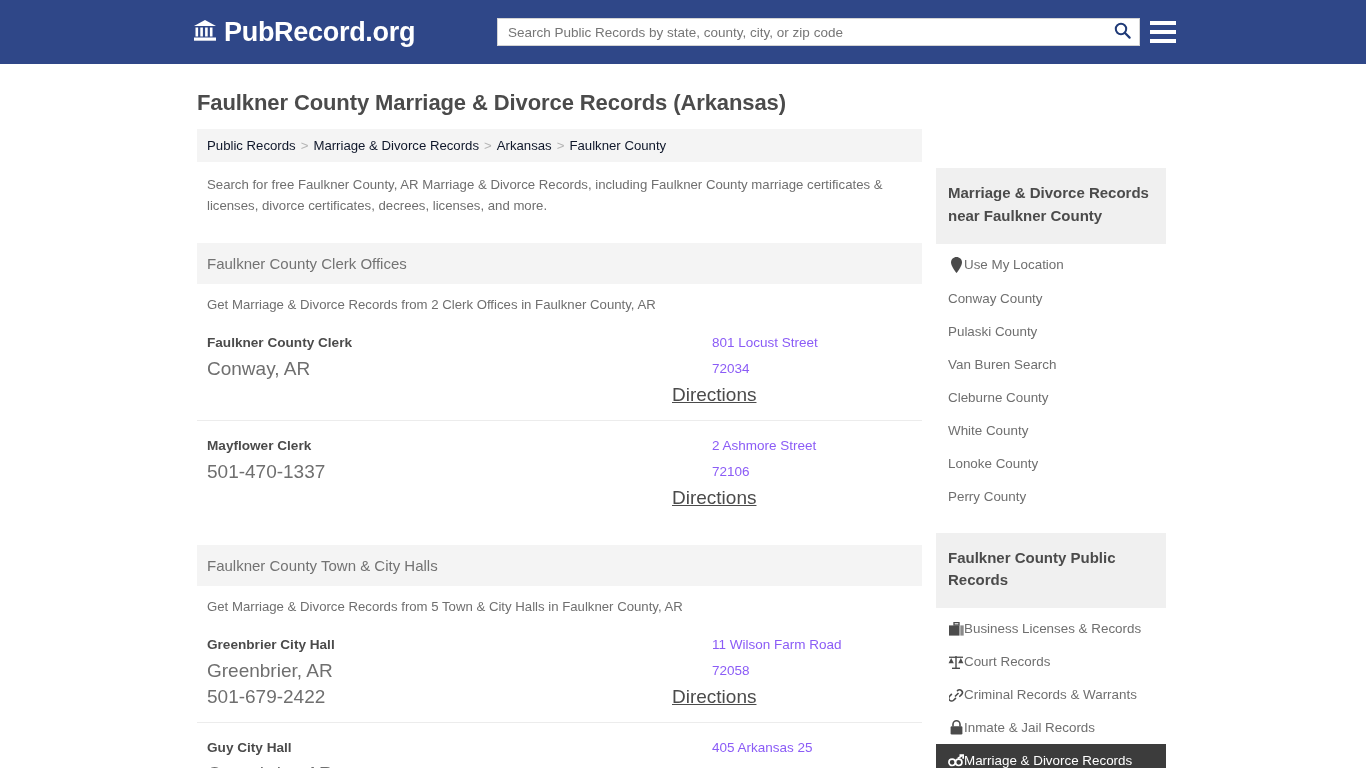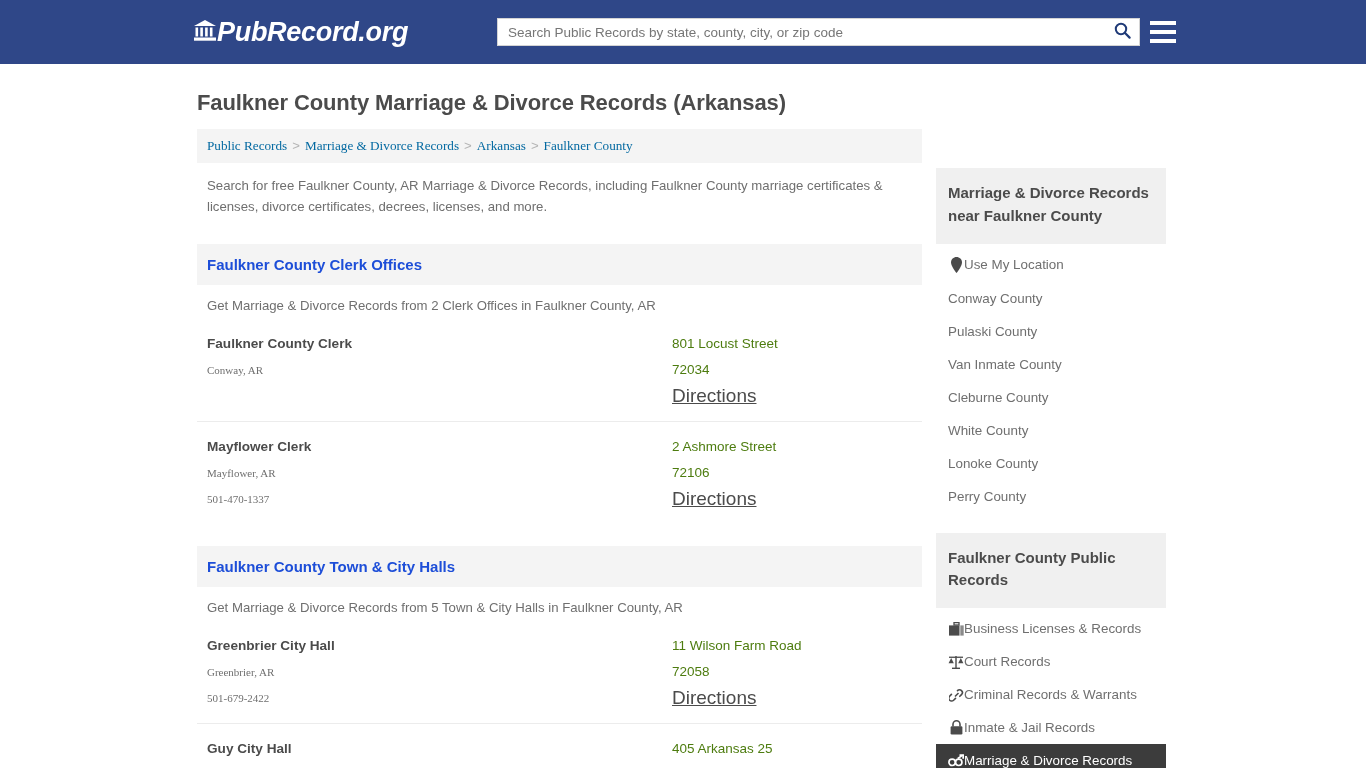--- a/index.html
+++ b/index.html
@@ -18,23 +18,23 @@
     height: 64px;
     background: #2f4788;
     display: flex;
     align-items: center;
     position: relative;
   }
   .logo {
     display: flex;
     align-items: center;
     margin-left: 193px;
+    gap: 7px;
     text-decoration: none;
     cursor: pointer;
-    font-style: italic;
   }
   .logo-icon { display: block; }
   .logo-text {
     color: #ffffff;
     font-size: 27px;
     font-weight: bold;
     letter-spacing: -0.3px;
     white-space: nowrap;
   }
   .search-wrap {
@@ -110,44 +110,43 @@
   .side-col { width: 230px; }
 
   
   .breadcrumb {
     background: #f4f4f4;
     padding: 9px 10px;
     font-size: 13.2px;
     color: #666666;
   }
   .breadcrumb a {
-    color: #0369a1;
+    color: #0f172a;
     text-decoration: none;
     cursor: pointer;
-    font-family: Liberation Serif, serif;
   }
   .breadcrumb .sep {
     color: #b4b4b4;
     margin: 0 5px;
   }
   .intro {
     padding: 12px 10px 4px 10px;
     font-size: 13.2px;
     line-height: 1.62;
     color: #6f6f6f;
     max-width: 725px;
   }
 
   
   .section-head {
     background: #f4f4f4;
     padding: 12px 10px;
     font-size: 15px;
-    font-weight: bold;
-    color: #1d4ed8;
+    font-weight: normal;
+    color: #737373;
     margin-top: 22px;
   }
   .section-sub {
     padding: 13px 10px 6px 10px;
     font-size: 13.2px;
     color: #6f6f6f;
   }
   .entry {
     display: flex;
     padding: 12px 10px 12px 10px;
@@ -156,29 +155,29 @@
   .entry.first { border-top: none; }
   .entry-left { width: 465px; }
   .entry-right { flex: 1; }
   .entry-name {
     font-size: 13.6px;
     font-weight: bold;
     color: #4b4b4b;
     line-height: 26px;
   }
   .entry-line {
-    font-size: 11px;
+    font-size: 19px;
     color: #6f6f6f;
     line-height: 26px;
-    font-family: Liberation Serif, serif;
   }
   .entry-addr {
     font-size: 13.5px;
-    color: #4d7c0f;
+    color: #8b5cf6;
     line-height: 26px;
+    margin-left: 40px;
   }
   .entry-dir {
     font-size: 19px;
     color: #4b4b4b;
     line-height: 26px;
     text-decoration: underline;
     cursor: pointer;
   }
 
   
@@ -273,21 +272,20 @@
             </div>
             <div class="entry-right">
               <div class="entry-addr">801 Locust Street</div>
               <div class="entry-addr">72034</div>
               <div><a class="entry-dir">Directions</a></div>
             </div>
           </div>
           <div class="entry">
             <div class="entry-left">
               <div class="entry-name">Mayflower Clerk</div>
-              <div class="entry-line">Mayflower, AR</div>
               <div class="entry-line">501-470-1337</div>
             </div>
             <div class="entry-right">
               <div class="entry-addr">2 Ashmore Street</div>
               <div class="entry-addr">72106</div>
               <div><a class="entry-dir">Directions</a></div>
             </div>
           </div>
           <div class="section-head">Faulkner County Town &amp; City Halls</div>
           <div class="section-sub">Get Marriage &amp; Divorce Records from 5 Town &amp; City Halls in Faulkner County, AR</div>
@@ -329,21 +327,21 @@
             </span>
             <span>Use My Location</span>
           </a>
           <a class="side-item">
             <span>Conway County</span>
           </a>
           <a class="side-item">
             <span>Pulaski County</span>
           </a>
           <a class="side-item">
-            <span>Van Inmate County</span>
+            <span>Van Buren Search</span>
           </a>
           <a class="side-item">
             <span>Cleburne County</span>
           </a>
           <a class="side-item">
             <span>White County</span>
           </a>
           <a class="side-item">
             <span>Lonoke County</span>
           </a>

